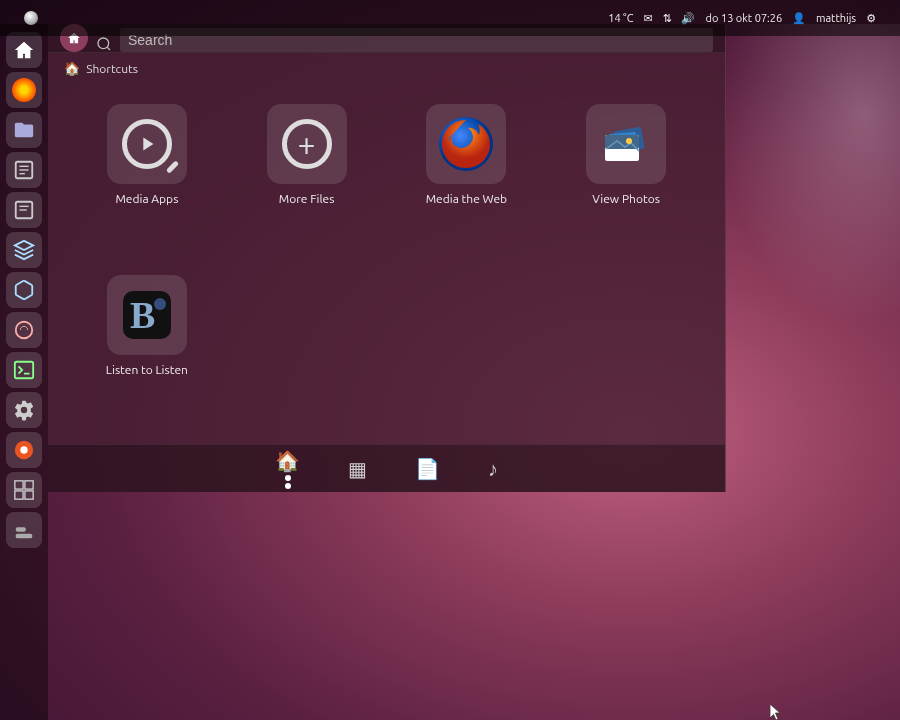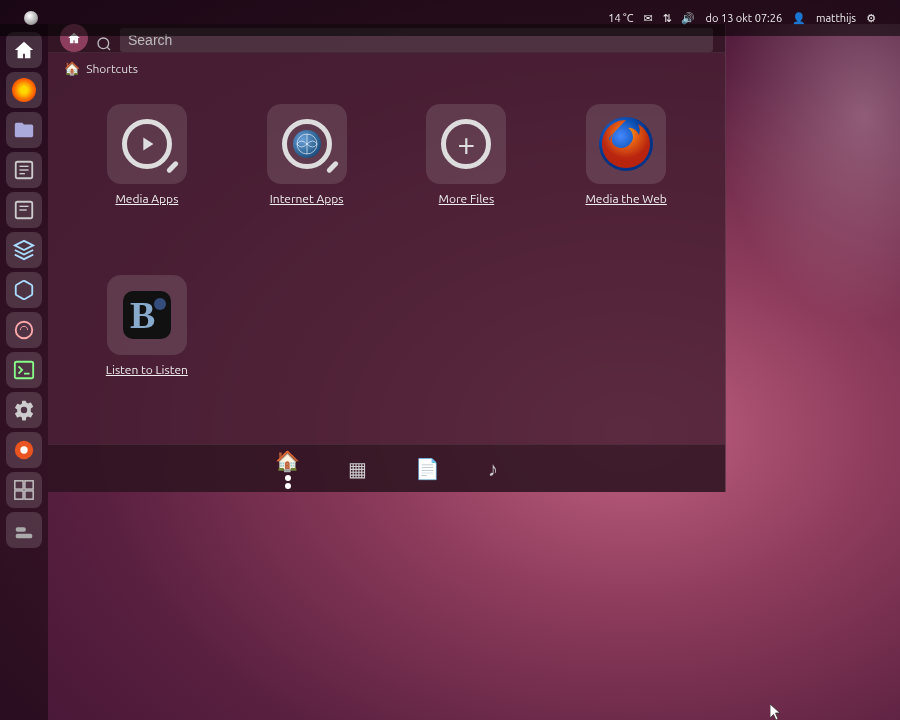--- a/index.html
+++ b/index.html
@@ -145,21 +145,20 @@
       border-radius: 14px;
       background: rgba(255,255,255,0.12);
       display: flex; align-items: center; justify-content: center;
       position: relative;
       overflow: hidden;
     }
     .app-label {
       color: #eee;
       font-size: 12px;
       text-align: center;
-      text-decoration: underline;
     }
 
     
     .launcher-nav {
       height: 48px;
       background: rgba(0,0,0,0.3);
       display: flex;
       align-items: center;
       justify-content: center;
       gap: 32px;
@@ -340,36 +339,20 @@
         <div style="width:50px;height:50px;border-radius:50%;border:5px solid #ddd;position:relative;display:flex;align-items:center;justify-content:center;">
           <svg width="22" height="22" viewBox="0 0 24 24" fill="#ddd">
               <polygon points="8,5 19,12 8,19"></polygon>
             </svg>
           <div style="position:absolute;bottom:-10px;right:-8px;width:5px;height:14px;background:#ddd;transform:rotate(45deg);border-radius:3px;"></div>
         </div>
       </div>
       <span class="app-label">Media Apps</span>
     </div>
 
-    <div class="app-item">
-      <div class="app-icon-wrap">
-        <div style="width:50px;height:50px;border-radius:50%;border:5px solid #ddd;position:relative;display:flex;align-items:center;justify-content:center;">
-          <div class="globe-icon" style="width:28px;height:28px;border:none;border-radius:50%;background:radial-gradient(circle at 35% 35%,#6a9fd8,#2a6090 60%,#0a3060);">
-            <svg width="24" height="24" viewBox="0 0 24 24" fill="none" stroke="rgba(255,255,255,0.6)" stroke-width="1">
-                <line x1="12" y1="2" x2="12" y2="22"></line>
-                <path d="M2 12 Q6 6 12 12 Q18 18 22 12"></path>
-                <path d="M2 12 Q6 18 12 12 Q18 6 22 12"></path>
-                <circle cx="12" cy="12" r="10"></circle>
-              </svg>
-          </div>
-          <div style="position:absolute;bottom:-10px;right:-8px;width:5px;height:14px;background:#ddd;transform:rotate(45deg);border-radius:3px;"></div>
-        </div>
-      </div>
-      <span class="app-label">Internet Apps</span>
-    </div>
 
     <div class="app-item">
       <div class="app-icon-wrap">
         <div style="width:50px;height:50px;border-radius:50%;border:5px solid #ddd;display:flex;align-items:center;justify-content:center;">
           <span style="font-size:32px;color:#ddd;line-height:1;margin-top:-3px;">+</span>
         </div>
       </div>
       <span class="app-label">More Files</span>
     </div>
 
@@ -390,20 +373,34 @@
               <stop offset="100%" stop-color="#cc2200"></stop>
             </radialGradient>
           </defs>
           <circle cx="29" cy="29" r="27" fill="url(#bg)"></circle>
           <path d="M29 5 C15 5 5 16 5 29 C5 42 15 53 29 53 C43 53 53 42 53 29 C53 20 48 13 41 9 C41 9 44 14 42 20 C40 15 35 12 31 13 C31 13 36 16 36 22 C36 26 33 30 29 32 C25 34 19 33 16 29 C14 25 15 20 18 17 C18 17 14 20 13 26 C13 26 11 22 12 17 C8 20 6 24 6 29 Z" fill="url(#fire)" opacity="0.9"></path>
         </svg>
       </div>
       <span class="app-label">Media the Web</span>
     </div>
 
+    <div class="app-item">
+      <div class="app-icon-wrap">
+
+        <svg width="58" height="58" viewBox="0 0 58 58">
+          <rect x="18" y="14" width="28" height="22" rx="2" fill="#2266aa" transform="rotate(-10, 32, 25)" opacity="0.8"></rect>
+          <rect x="12" y="18" width="28" height="22" rx="2" fill="#3388cc" transform="rotate(-5, 26, 29)" opacity="0.9"></rect>
+          <rect x="8" y="20" width="34" height="26" rx="2" fill="#fff"></rect>
+          <rect x="8" y="20" width="34" height="14" rx="2" fill="#446688"></rect>
+          <path d="M9 34 L20 26 L28 32 L34 28 L42 36" fill="none" stroke="#6699bb" stroke-width="1.5"></path>
+          <circle cx="32" cy="26" r="3" fill="#ffcc44"></circle>
+        </svg>
+      </div>
+      <span class="app-label">View Photos</span>
+    </div>
 
 
     <div class="app-item">
       <div class="app-icon-wrap">
 
         <svg width="58" height="58" viewBox="0 0 58 58">
           <rect x="5" y="5" width="48" height="48" rx="10" fill="#111"></rect>
 
           <text x="12" y="42" font-size="38" font-weight="bold" font-family="serif" fill="#88aacc">B</text>
           <circle cx="42" cy="18" r="6" fill="#4466aa" opacity="0.7"></circle>

